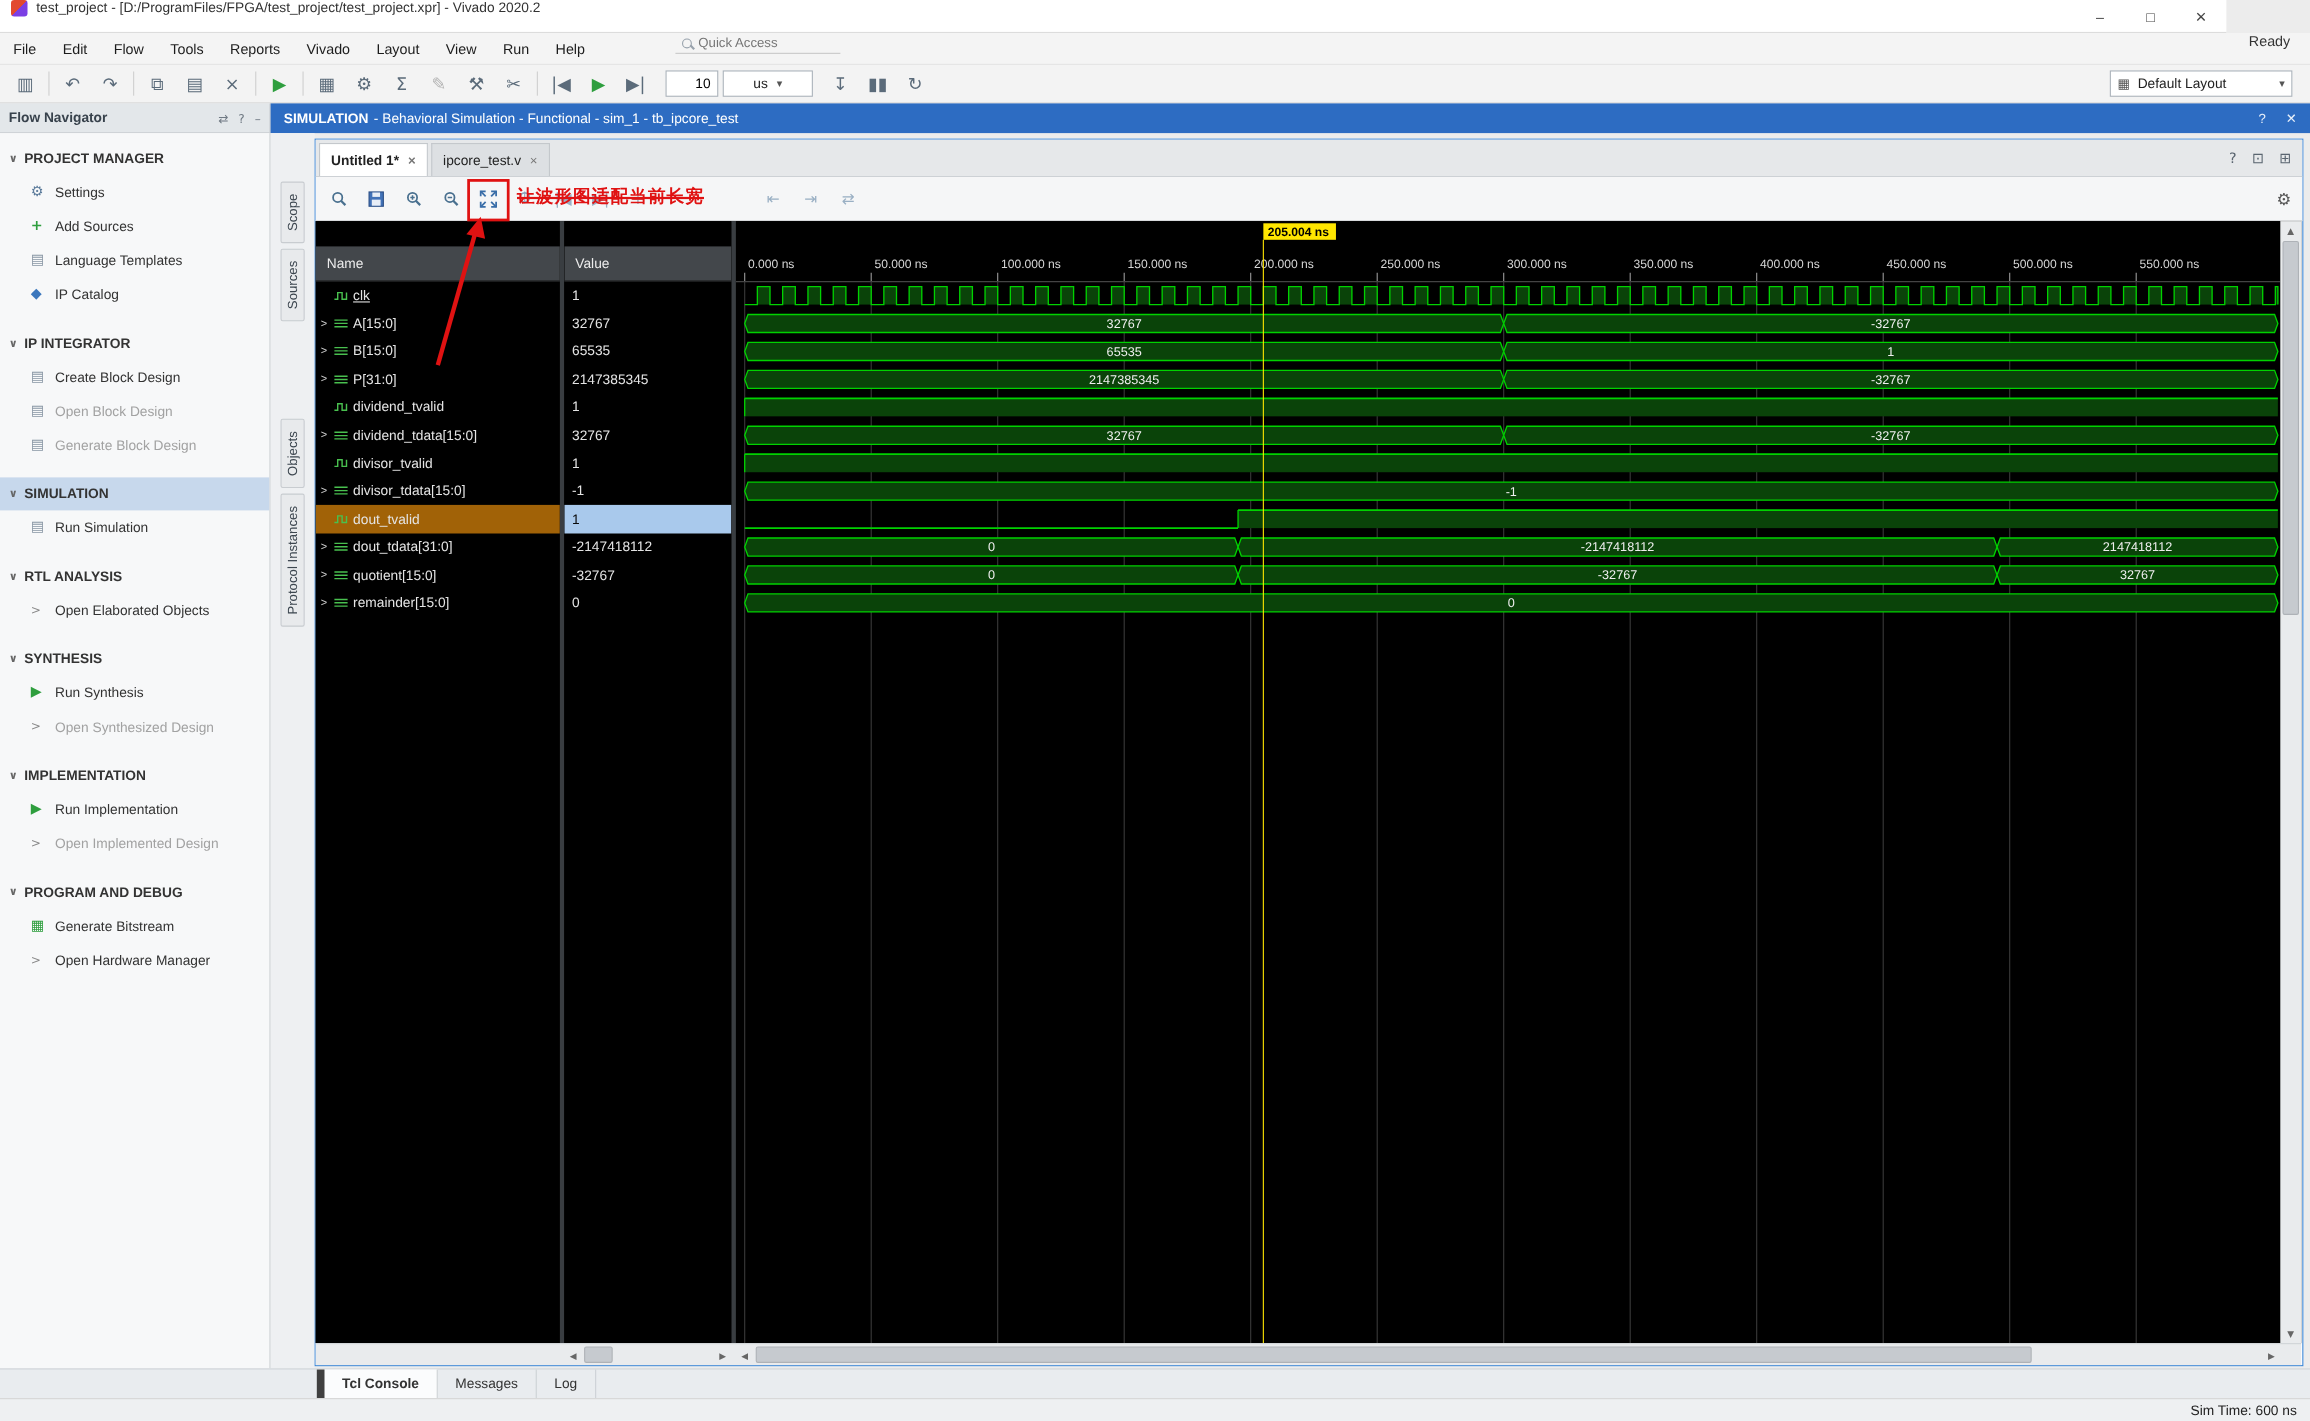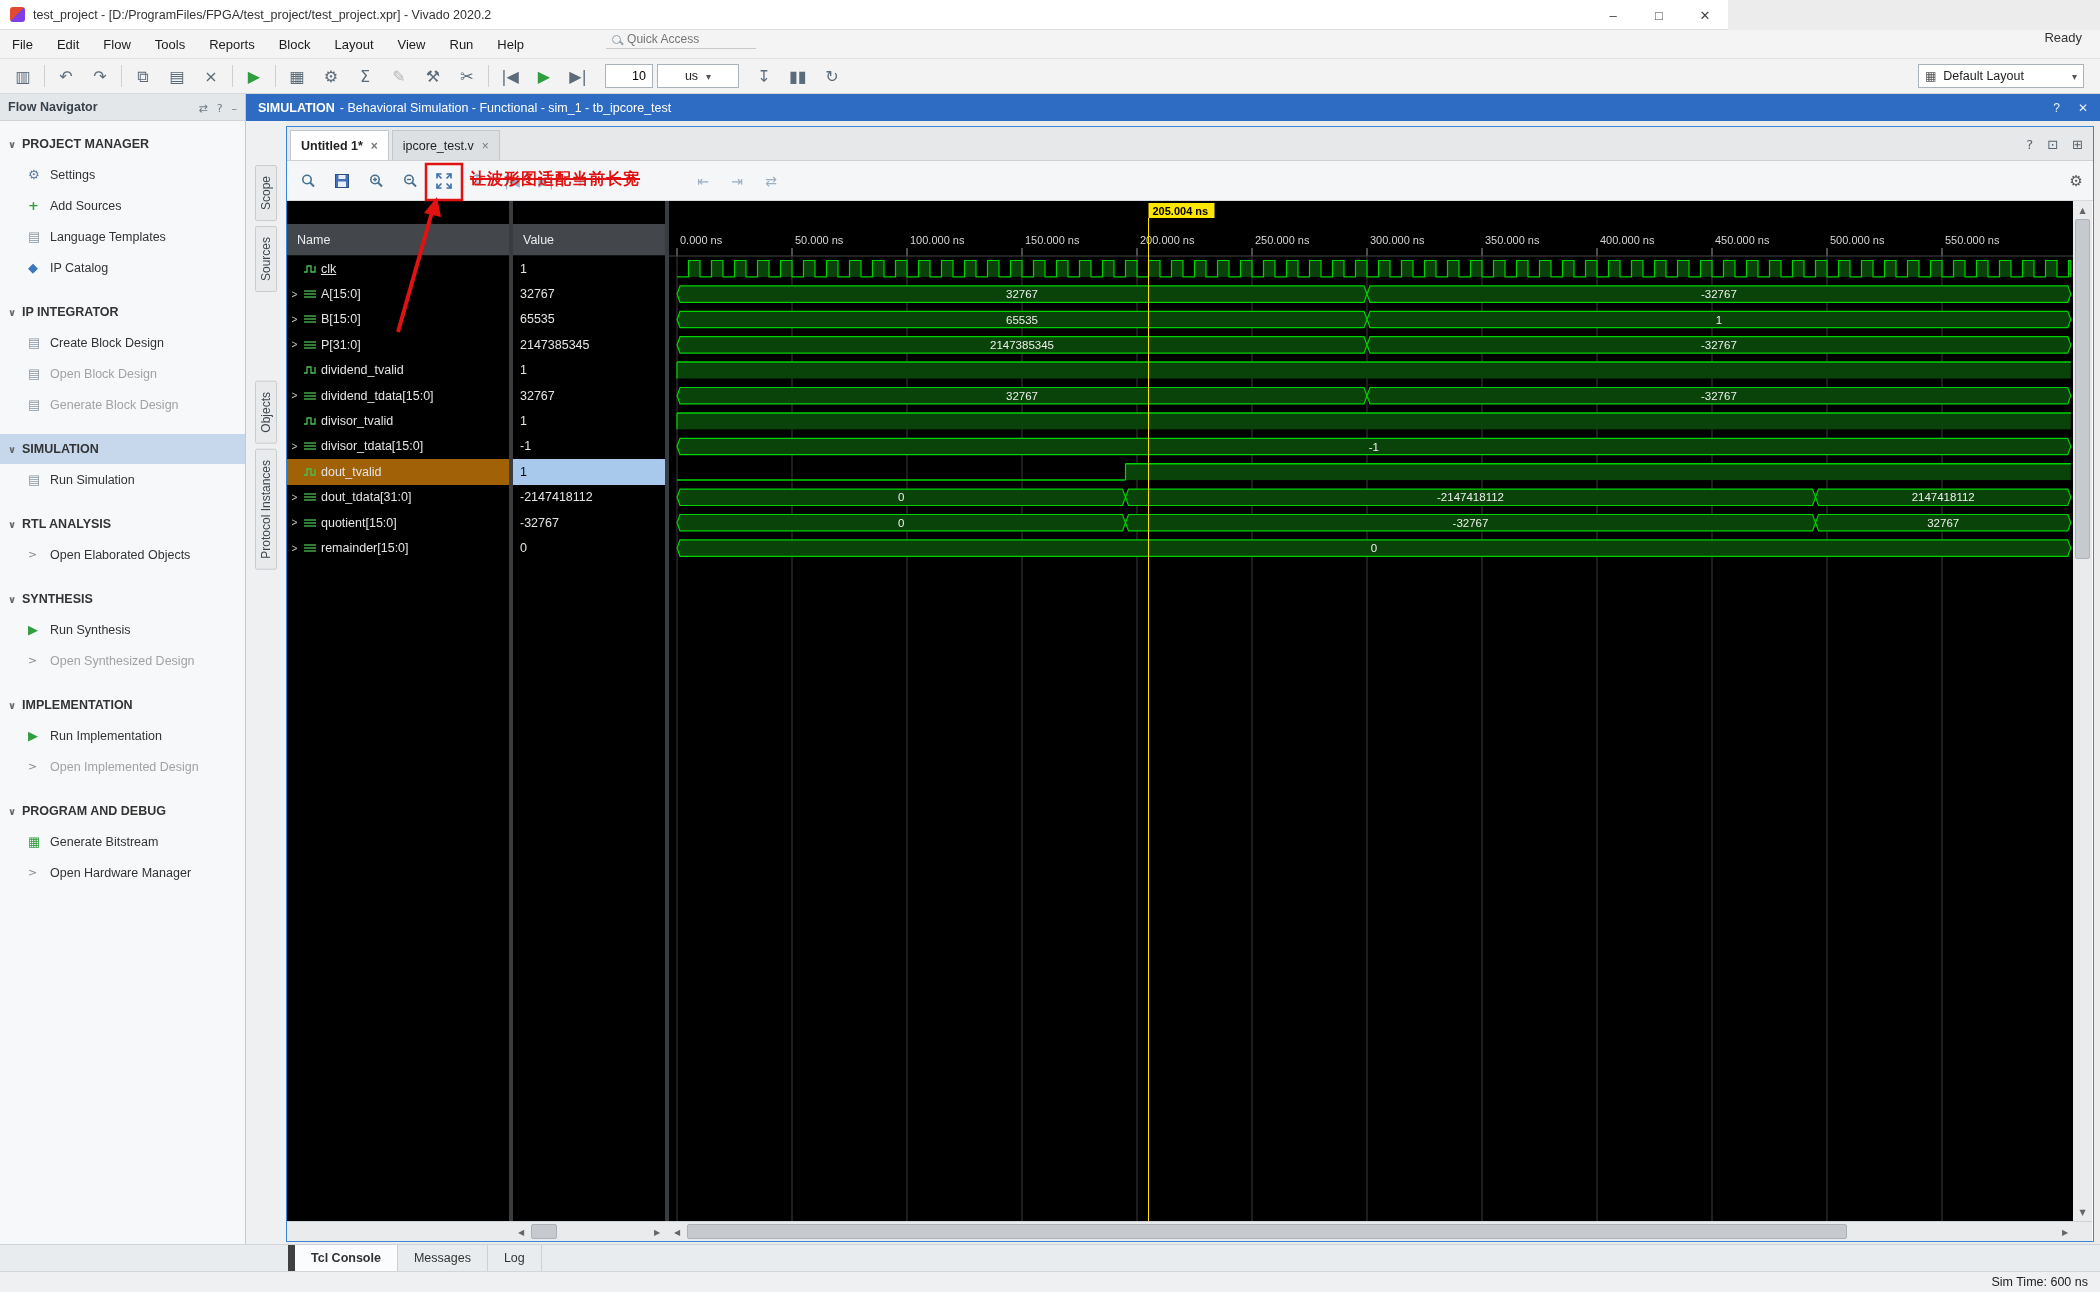--- a/index.html
+++ b/index.html
@@ -1,20 +1,20 @@
 <!DOCTYPE html>
 <html><head>
 <meta charset="utf-8">
 <style>
 *{margin:0;padding:0;box-sizing:border-box}
 html,body{width:2100px;height:1292px}
 body{font-family:"Liberation Sans",sans-serif;background:#ececec;position:relative;overflow:hidden;color:#222;font-size:13px}
 
 
-#titlebar{position:absolute;left:0;top:0;width:1728px;height:30px;background:#ffffff;border-bottom:1px solid #dcdcdc;display:flex;align-items:center}
+#titlebar{position:absolute;left:0;top:0;width:2024px;height:30px;background:#ffffff;border-bottom:1px solid #dcdcdc;display:flex;}
 #app-icon{width:15px;height:15px;margin:0 8px 0 10px;border-radius:3px;background:linear-gradient(135deg,#e2492f 0 50%,#7b3fe4 50% 100%)}
 #window-title{font-size:12.5px;color:#333}
 #win-controls{position:absolute;right:0;top:0;height:30px;display:flex}
 .win-btn{width:46px;height:30px;display:flex;align-items:center;justify-content:center;font-size:13px;color:#444}
 
 
 #menubar{position:absolute;left:0;top:30px;width:2100px;height:29px;background:#f4f4f4;display:flex;align-items:flex-start;border-bottom:1px solid #e3e3e3}
 #menubar-items{display:flex;height:100%}
 .menu-item{padding:0 12px;display:flex;align-items:center;font-size:13px;color:#1c1c1c;cursor:default}
 .menu-item::first-letter{text-decoration:underline}
@@ -124,21 +124,21 @@
   </div>
 </div>
 
 <div id="menubar">
   <div id="menubar-items">
       <div class="menu-item">File</div>
       <div class="menu-item">Edit</div>
       <div class="menu-item">Flow</div>
       <div class="menu-item">Tools</div>
       <div class="menu-item">Reports</div>
-      <div class="menu-item">Block</div>
+      <div class="menu-item">Vivado</div>
       <div class="menu-item">Layout</div>
       <div class="menu-item">View</div>
       <div class="menu-item">Run</div>
       <div class="menu-item">Help</div>
     </div>
   <div id="quick-access">
     <span class="mag"></span>
     <input placeholder="Quick Access" style="">
   </div>
   <div id="ready-label">Ready</div>

